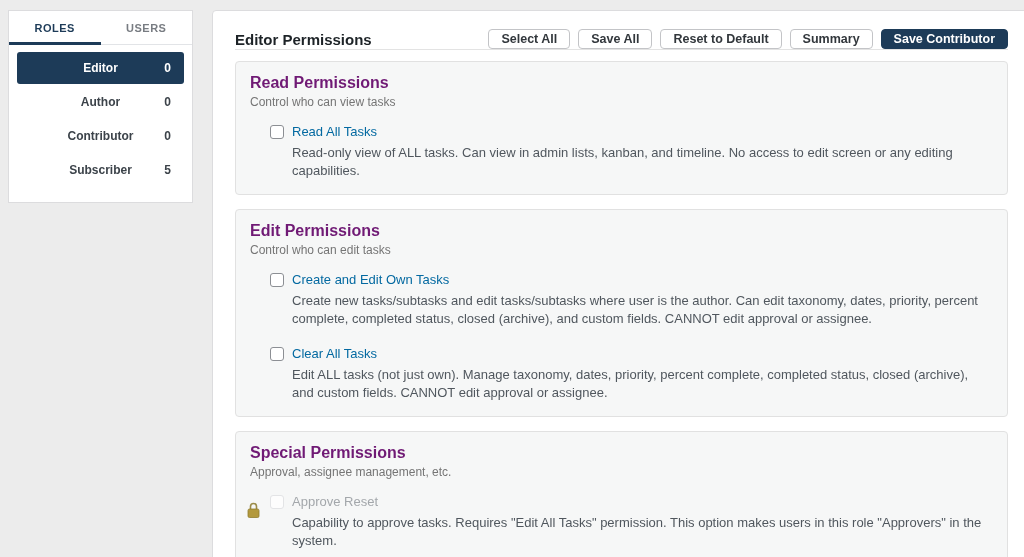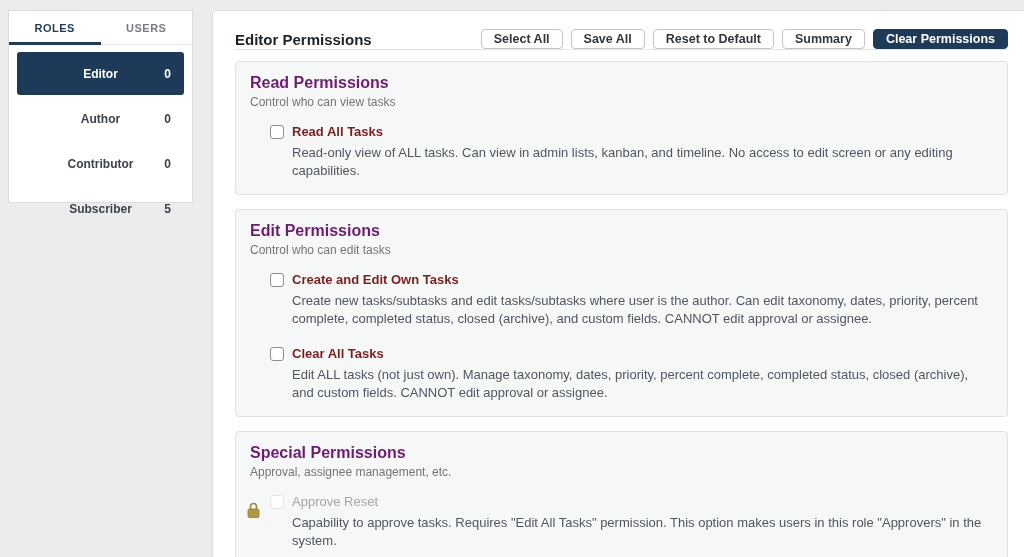--- a/index.html
+++ b/index.html
@@ -25,21 +25,21 @@
     font-size:11px; font-weight:bold; letter-spacing:.5px;
     color:#787c82; cursor:pointer; position:relative;
   }
   .tab.active { color:#1d3b58; }
   .tab.active::after {
     content:""; position:absolute; left:0; right:0; bottom:-1px;
     height:3px; background:#1d3b58;
   }
   .role-list { padding:7px 8px; }
   .role-item {
-    position:relative; height:43px; margin-bottom:2px;
+    position:relative; height:32px; margin-bottom:2px;
     border-radius:3px; cursor:pointer;
     display:flex; align-items:center;
     font-size:12px; color:#3c434a;
   }
   .role-item .role-name {
     position:absolute; left:0; right:0; text-align:center; font-weight:bold;
   }
   .role-item .role-count { position:absolute; right:13px; font-weight:bold; }
   .role-item.selected { background:#1d3b58; color:#ffffff; }
 
@@ -81,21 +81,21 @@
   .section-sub { font-size:12px; color:#757575; margin-top:3px; }
 
   .perm-item { position:relative; margin:15px 0 0 20px; }
   .perm-item + .perm-item { margin-top:18px; }
   .perm-head { display:flex; align-items:center; gap:8px; }
   .checkbox {
     width:14px; height:14px; flex:0 0 14px;
     background:#ffffff; border:1px solid #8c8f94; border-radius:3px;
     cursor:pointer;
   }
-  .perm-label { font-size:13px; font-weight:bold; color:#7f1d1d; cursor:pointer; }
+  .perm-label { font-size:13px; font-weight:normal; color:#0369a1; cursor:pointer; }
   .perm-desc {
     font-size:13px; color:#50575e; line-height:18px;
     margin:5px 0 0 22px; max-width:720px;
   }
   .perm-item.locked .perm-label { color:#a3a7ab; font-weight:normal; }
   .perm-item.locked .checkbox {
     border-color:#e3e4e6; background:#fdfdfd; cursor:default;
   }
   .lock-icon {
     position:absolute; left:-23px; top:8px; width:13px; height:16px;
@@ -131,21 +131,21 @@
 
 <div class="panel">
 
   <div class="panel-header">
     <div class="panel-title">Editor Permissions</div>
     <div class="btn-row">
       <button class="btn">Select All</button>
       <button class="btn">Save All</button>
       <button class="btn">Reset to Default</button>
       <button class="btn">Summary</button>
-      <button class="btn primary">Clear Permissions</button>
+      <button class="btn primary">Save Contributor</button>
     </div>
   </div>
 
   <div class="section">
     <div class="section-title">Read Permissions</div>
     <div class="section-sub">Control who can view tasks</div>
 
     <div class="perm-item">
       <div class="perm-head">
         <span class="checkbox"></span>

